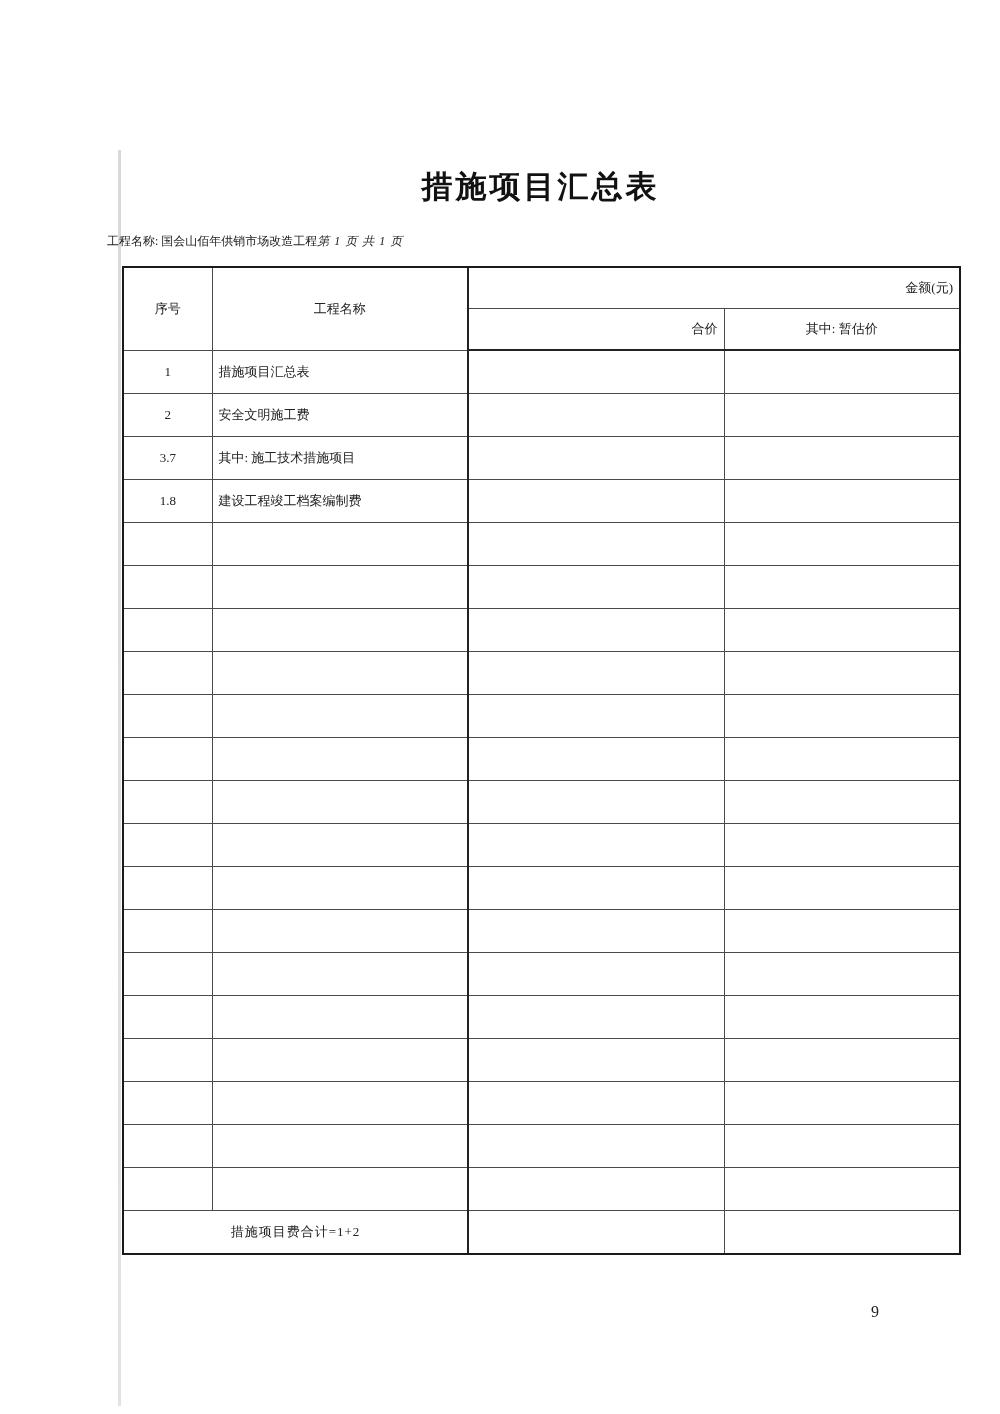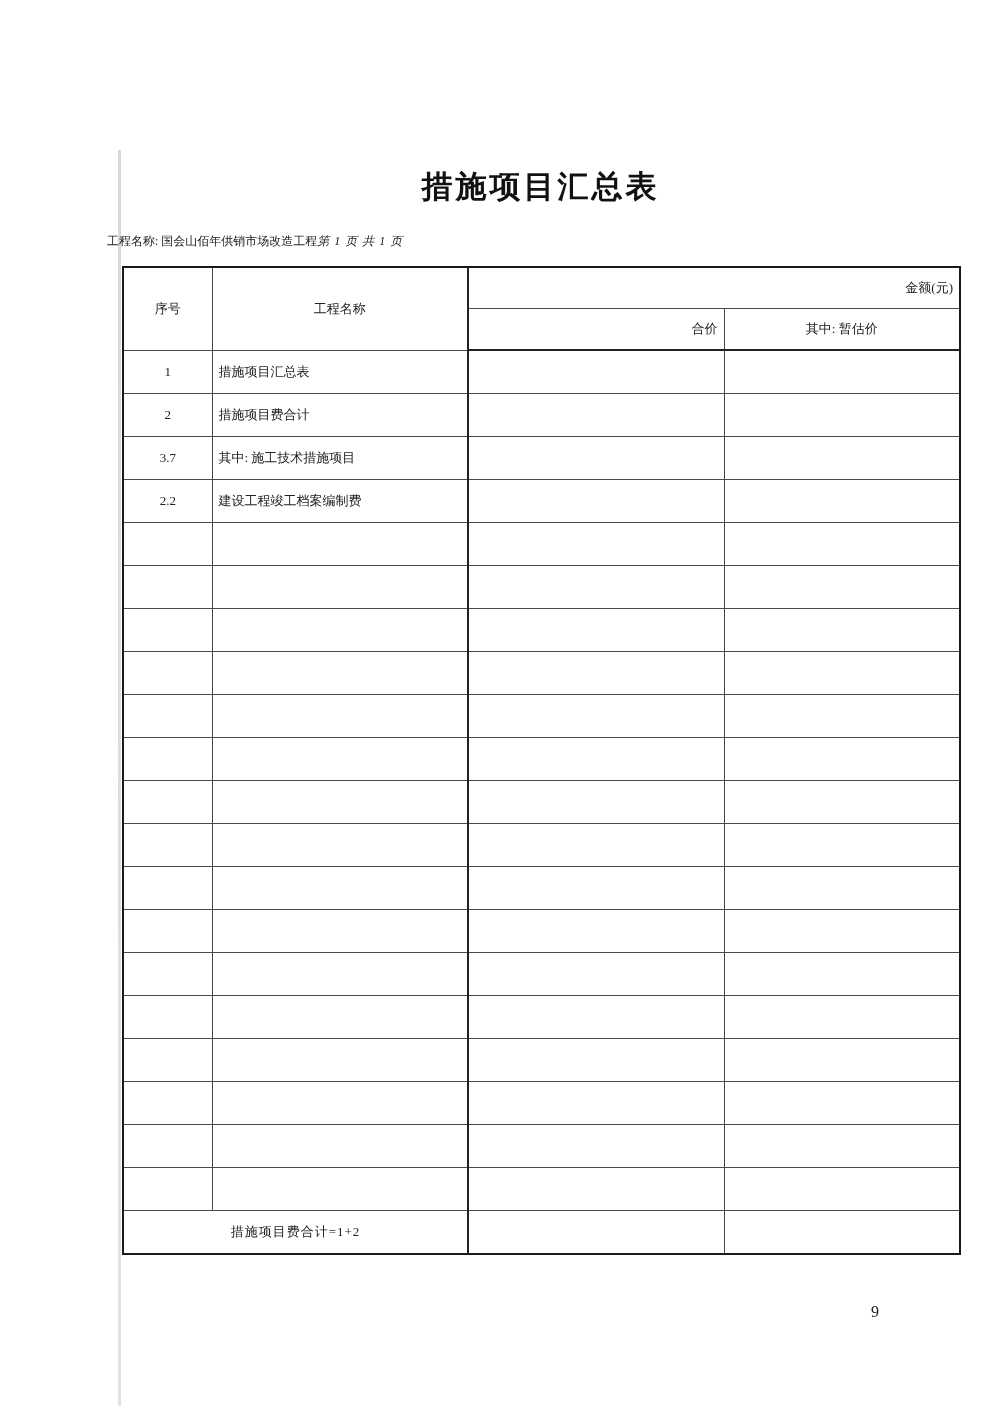--- a/index.html
+++ b/index.html
@@ -112,32 +112,32 @@
   </thead>
   <tbody id="table-body">
       <tr>
     <td class="cell-seq">1</td>
     <td class="cell-name">措施项目汇总表</td>
     <td class="cell-num bold-left"></td>
     <td class="cell-num"></td>
   </tr>
       <tr>
     <td class="cell-seq">2</td>
-    <td class="cell-name">措施项目费合计</td>
+    <td class="cell-name">安全文明施工费</td>
     <td class="cell-num bold-left"></td>
     <td class="cell-num"></td>
   </tr>
       <tr>
     <td class="cell-seq">3.7</td>
     <td class="cell-name">其中: 施工技术措施项目</td>
     <td class="cell-num bold-left"></td>
     <td class="cell-num"></td>
   </tr>
       <tr>
-    <td class="cell-seq">2.2</td>
+    <td class="cell-seq">1.8</td>
     <td class="cell-name">建设工程竣工档案编制费</td>
     <td class="cell-num bold-left"></td>
     <td class="cell-num"></td>
   </tr>
       <tr>
     <td class="cell-seq"></td>
     <td class="cell-name"></td>
     <td class="cell-num bold-left"></td>
     <td class="cell-num"></td>
   </tr>

